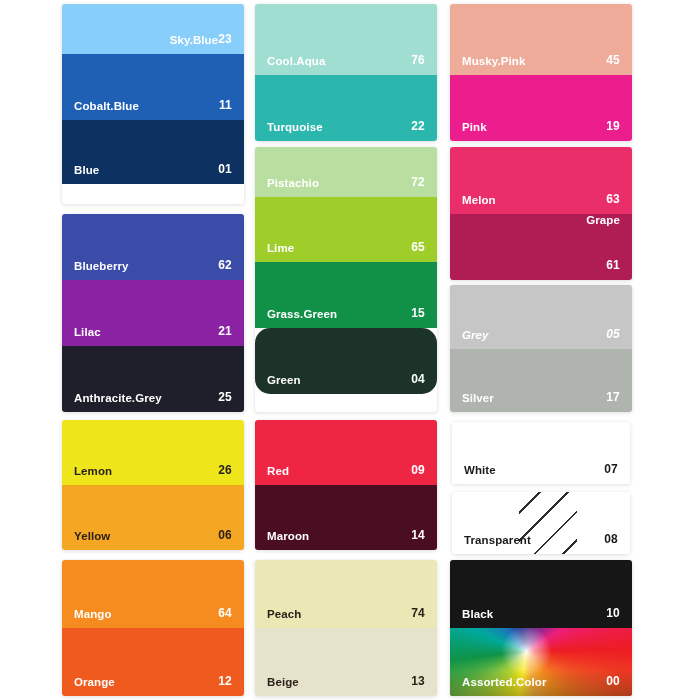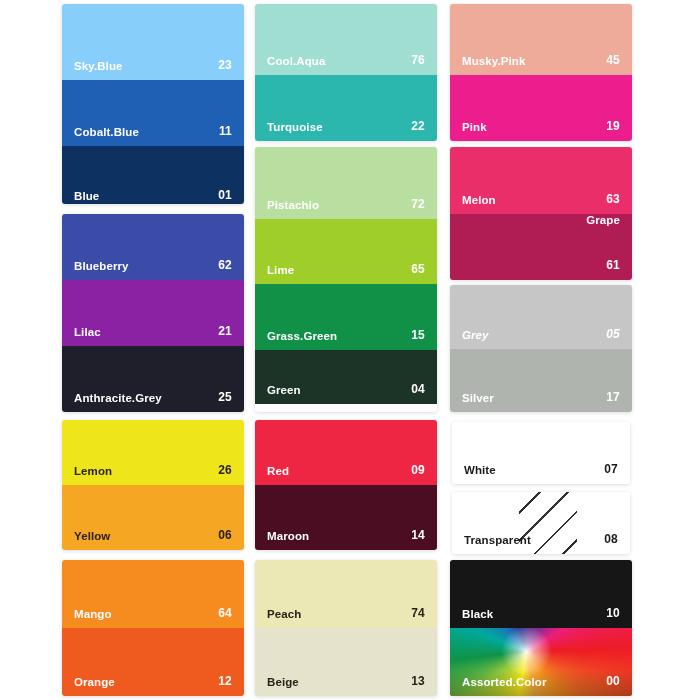--- a/index.html
+++ b/index.html
@@ -80,21 +80,21 @@
     position: absolute; left: 0; right: 0; bottom: 0; height: 26px;
     z-index: 2;
     background: linear-gradient(to top, rgba(0,0,0,0.28), rgba(0,0,0,0));
   }
 </style>
 </head>
 <body style="background: rgb(255, 255, 255);">
 
 <div id="board">
     <div class="card" style="left: 62px; top: 4px; width: 182px; height: 200px;">
-      <div class="swatch light-text" style="height: 76px; background: rgb(135, 206, 250);">
+      <div class="swatch light-text" style="height: 50px; background: rgb(135, 206, 250); justify-content: flex-end;">
         <span class="nm">Sky.Blue</span>
         <span class="cd">23</span>
       </div>
       <div class="swatch light-text" style="height: 66px; background: rgb(31, 95, 180);">
         <span class="nm">Cobalt.Blue</span>
         <span class="cd">11</span>
       </div>
       <div class="swatch light-text" style="height: 64px; background: rgb(13, 49, 96);">
         <span class="nm">Blue</span>
         <span class="cd">01</span>
@@ -128,33 +128,33 @@
       <div class="swatch light-text" style="height: 66px; background: rgb(139, 33, 163);">
         <span class="nm">Lilac</span>
         <span class="cd">21</span>
       </div>
       <div class="swatch light-text" style="height: 66px; background: rgb(31, 31, 44);">
         <span class="nm">Anthracite.Grey</span>
         <span class="cd">25</span>
       </div>
     </div>
     <div class="card" style="left: 255px; top: 147px; width: 182px; height: 265px;">
-      <div class="swatch light-text" style="height: 72px; background: rgb(185, 223, 160);">
+      <div class="swatch light-text" style="height: 50px; background: rgb(185, 223, 160);">
         <span class="nm">Pistachio</span>
         <span class="cd">72</span>
       </div>
       <div class="swatch light-text" style="height: 65px; background: rgb(159, 205, 42);">
         <span class="nm">Lime</span>
         <span class="cd">65</span>
       </div>
       <div class="swatch light-text" style="height: 66px; background: rgb(17, 145, 72);">
         <span class="nm">Grass.Green</span>
         <span class="cd">15</span>
       </div>
-      <div class="swatch light-text" style="height: 54px; background: rgb(28, 51, 39);">
+      <div class="swatch light-text" style="height: 66px; background: rgb(28, 51, 39); border-radius: 15px;">
         <span class="nm">Green</span>
         <span class="cd">04</span>
       </div>
     </div>
     <div class="card" style="left: 450px; top: 147px; width: 182px; height: 133px;">
       <div class="swatch light-text" style="height: 67px; background: rgb(234, 46, 106);">
         <span class="nm">Melon</span>
         <span class="cd">63</span>
       </div>
       <div class="swatch light-text" style="height: 66px; background: rgb(176, 29, 85); flex-direction: column;">

